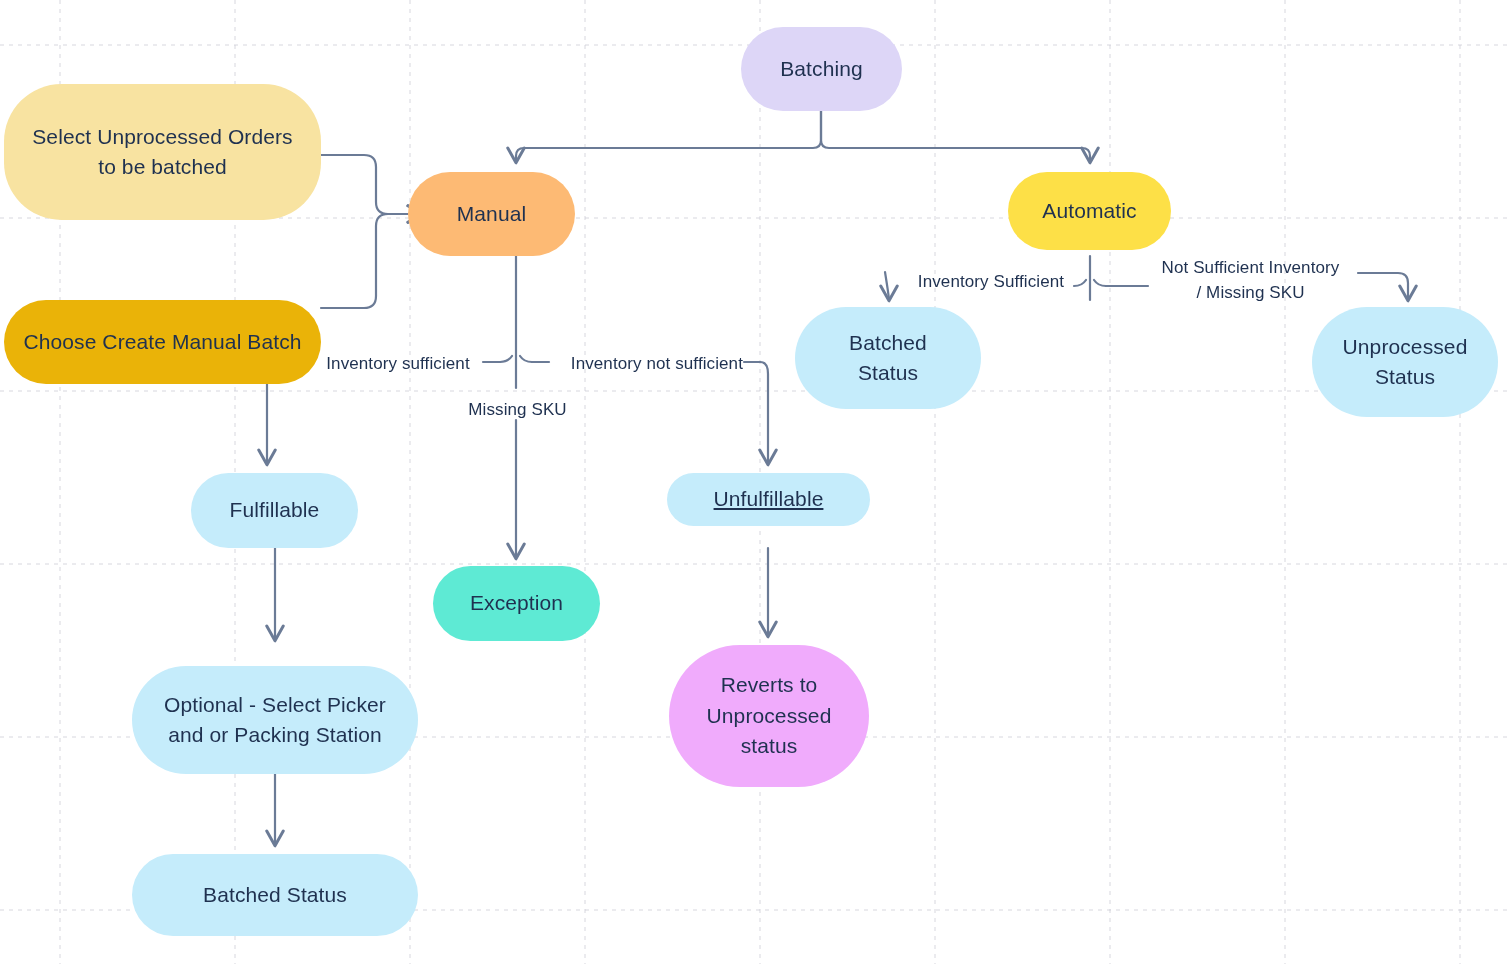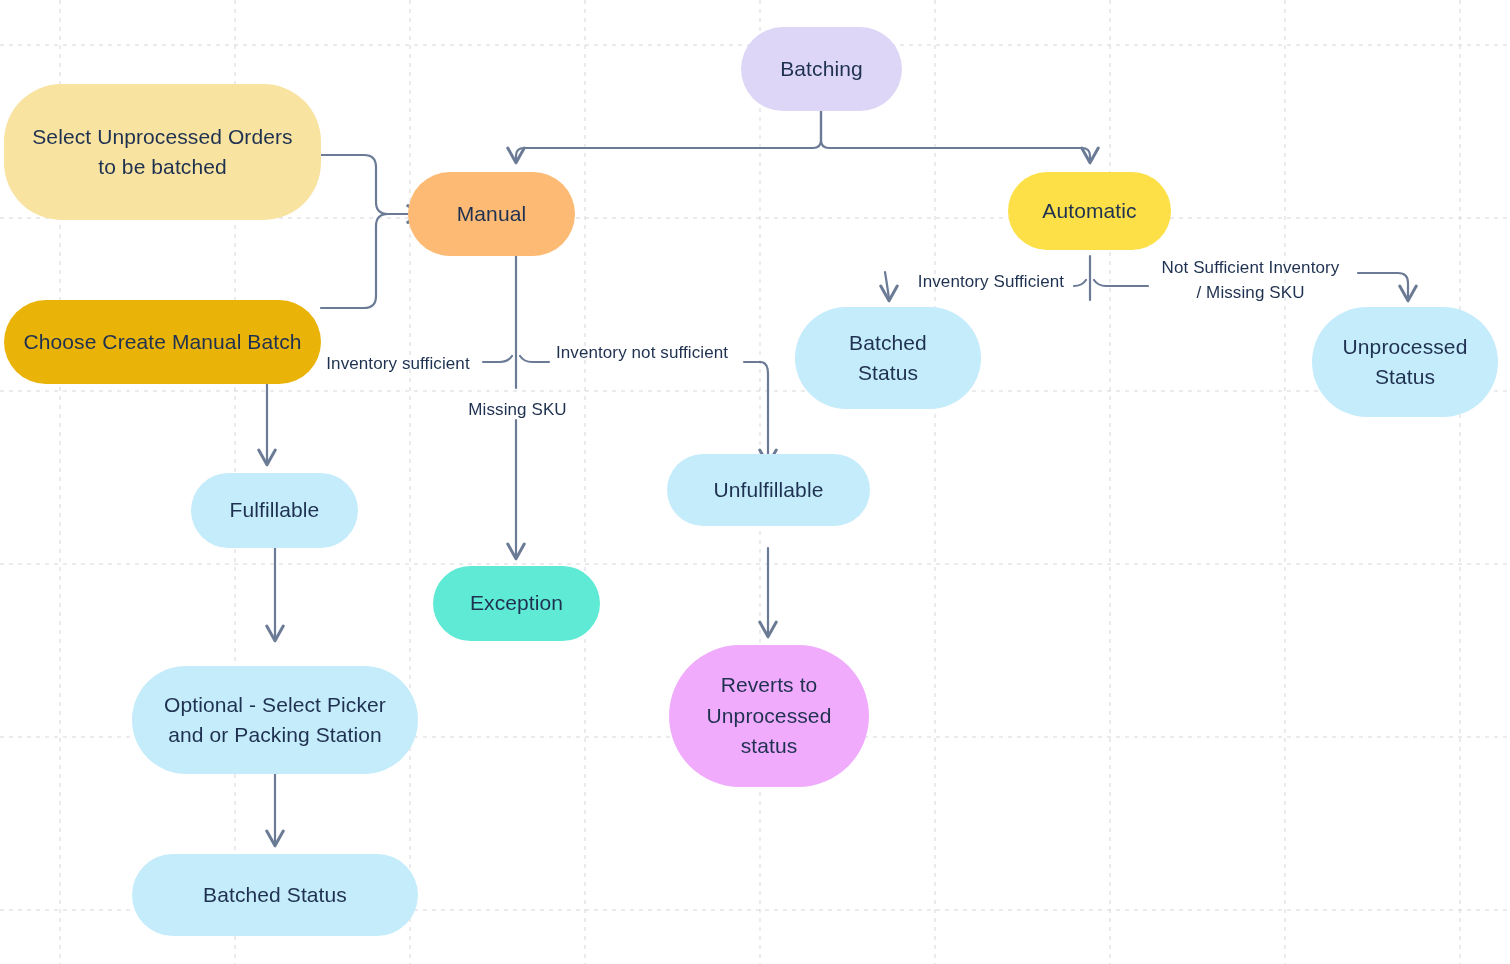--- a/index.html
+++ b/index.html
@@ -132,29 +132,29 @@
 to be batched</div>
       <div class="node" style="left: 4px; top: 267px; width: 317px; height: 84px; background: #eab308; border-radius: 42px; margin-top: 33px;">Choose Create Manual Batch</div>
       <div class="node" style="left: 408px; top: 172px; width: 167px; height: 84px; background: #fdba74; border-radius: 42px;">Manual</div>
       <div class="node" style="left: 1008px; top: 172px; width: 163px; height: 78px; background: #fde047; border-radius: 42px;">Automatic</div>
       <div class="node" style="left: 795px; top: 307px; width: 186px; height: 102px; background: rgb(197, 236, 251); border-radius: 51px;">Batched
 Status</div>
       <div class="node" style="left: 1312px; top: 307px; width: 186px; height: 110px; background: rgb(197, 236, 251); border-radius: 55px;">Unprocessed
 Status</div>
       <div class="node" style="left: 191px; top: 473px; width: 167px; height: 75px; background: rgb(197, 236, 251); border-radius: 37.5px;">Fulfillable</div>
       <div class="node" style="left: 433px; top: 566px; width: 167px; height: 75px; background: #5eead4; border-radius: 37.5px;">Exception</div>
-      <div class="node" style="left: 667px; top: 454px; width: 203px; height: 72px; background: rgb(197, 236, 251); border-radius: 37.5px;">Unfulfillable</div>
+      <div class="node" style="left: 667px; top: 473px; width: 203px; height: 53px; background: rgb(197, 236, 251); border-radius: 37.5px; text-decoration: underline;">Unfulfillable</div>
       <div class="node" style="left: 132px; top: 649px; width: 286px; height: 108px; background: rgb(197, 236, 251); border-radius: 54px; margin-top: 17px;">Optional - Select Picker
 and or Packing Station</div>
       <div class="node" style="left: 669px; top: 645px; width: 200px; height: 142px; background: #f0abfc; border-radius: 71px;">Reverts to
 Unprocessed
 status</div>
       <div class="node" style="left: 132px; top: 854px; width: 286px; height: 82px; background: rgb(197, 236, 251); border-radius: 41px;">Batched Status</div>
     </div>
   <div id="labels">
       <div class="edge-label" style="left: 313px; top: 352px; width: 170px;">Inventory sufficient</div>
-      <div class="edge-label" style="left: 541px; top: 341px; width: 202px;">Inventory not sufficient</div>
+      <div class="edge-label" style="left: 541px; top: 352px; width: 202px; text-align: right;">Inventory not sufficient</div>
       <div class="edge-label" style="left: 455px; top: 398px; width: 125px;">Missing SKU</div>
       <div class="edge-label" style="left: 903px; top: 270px; width: 176px;">Inventory Sufficient</div>
       <div class="edge-label" style="left: 1148px; top: 256px; width: 205px;">Not Sufficient Inventory
 / Missing SKU</div>
     </div>
 </div>
 
 </body></html>

